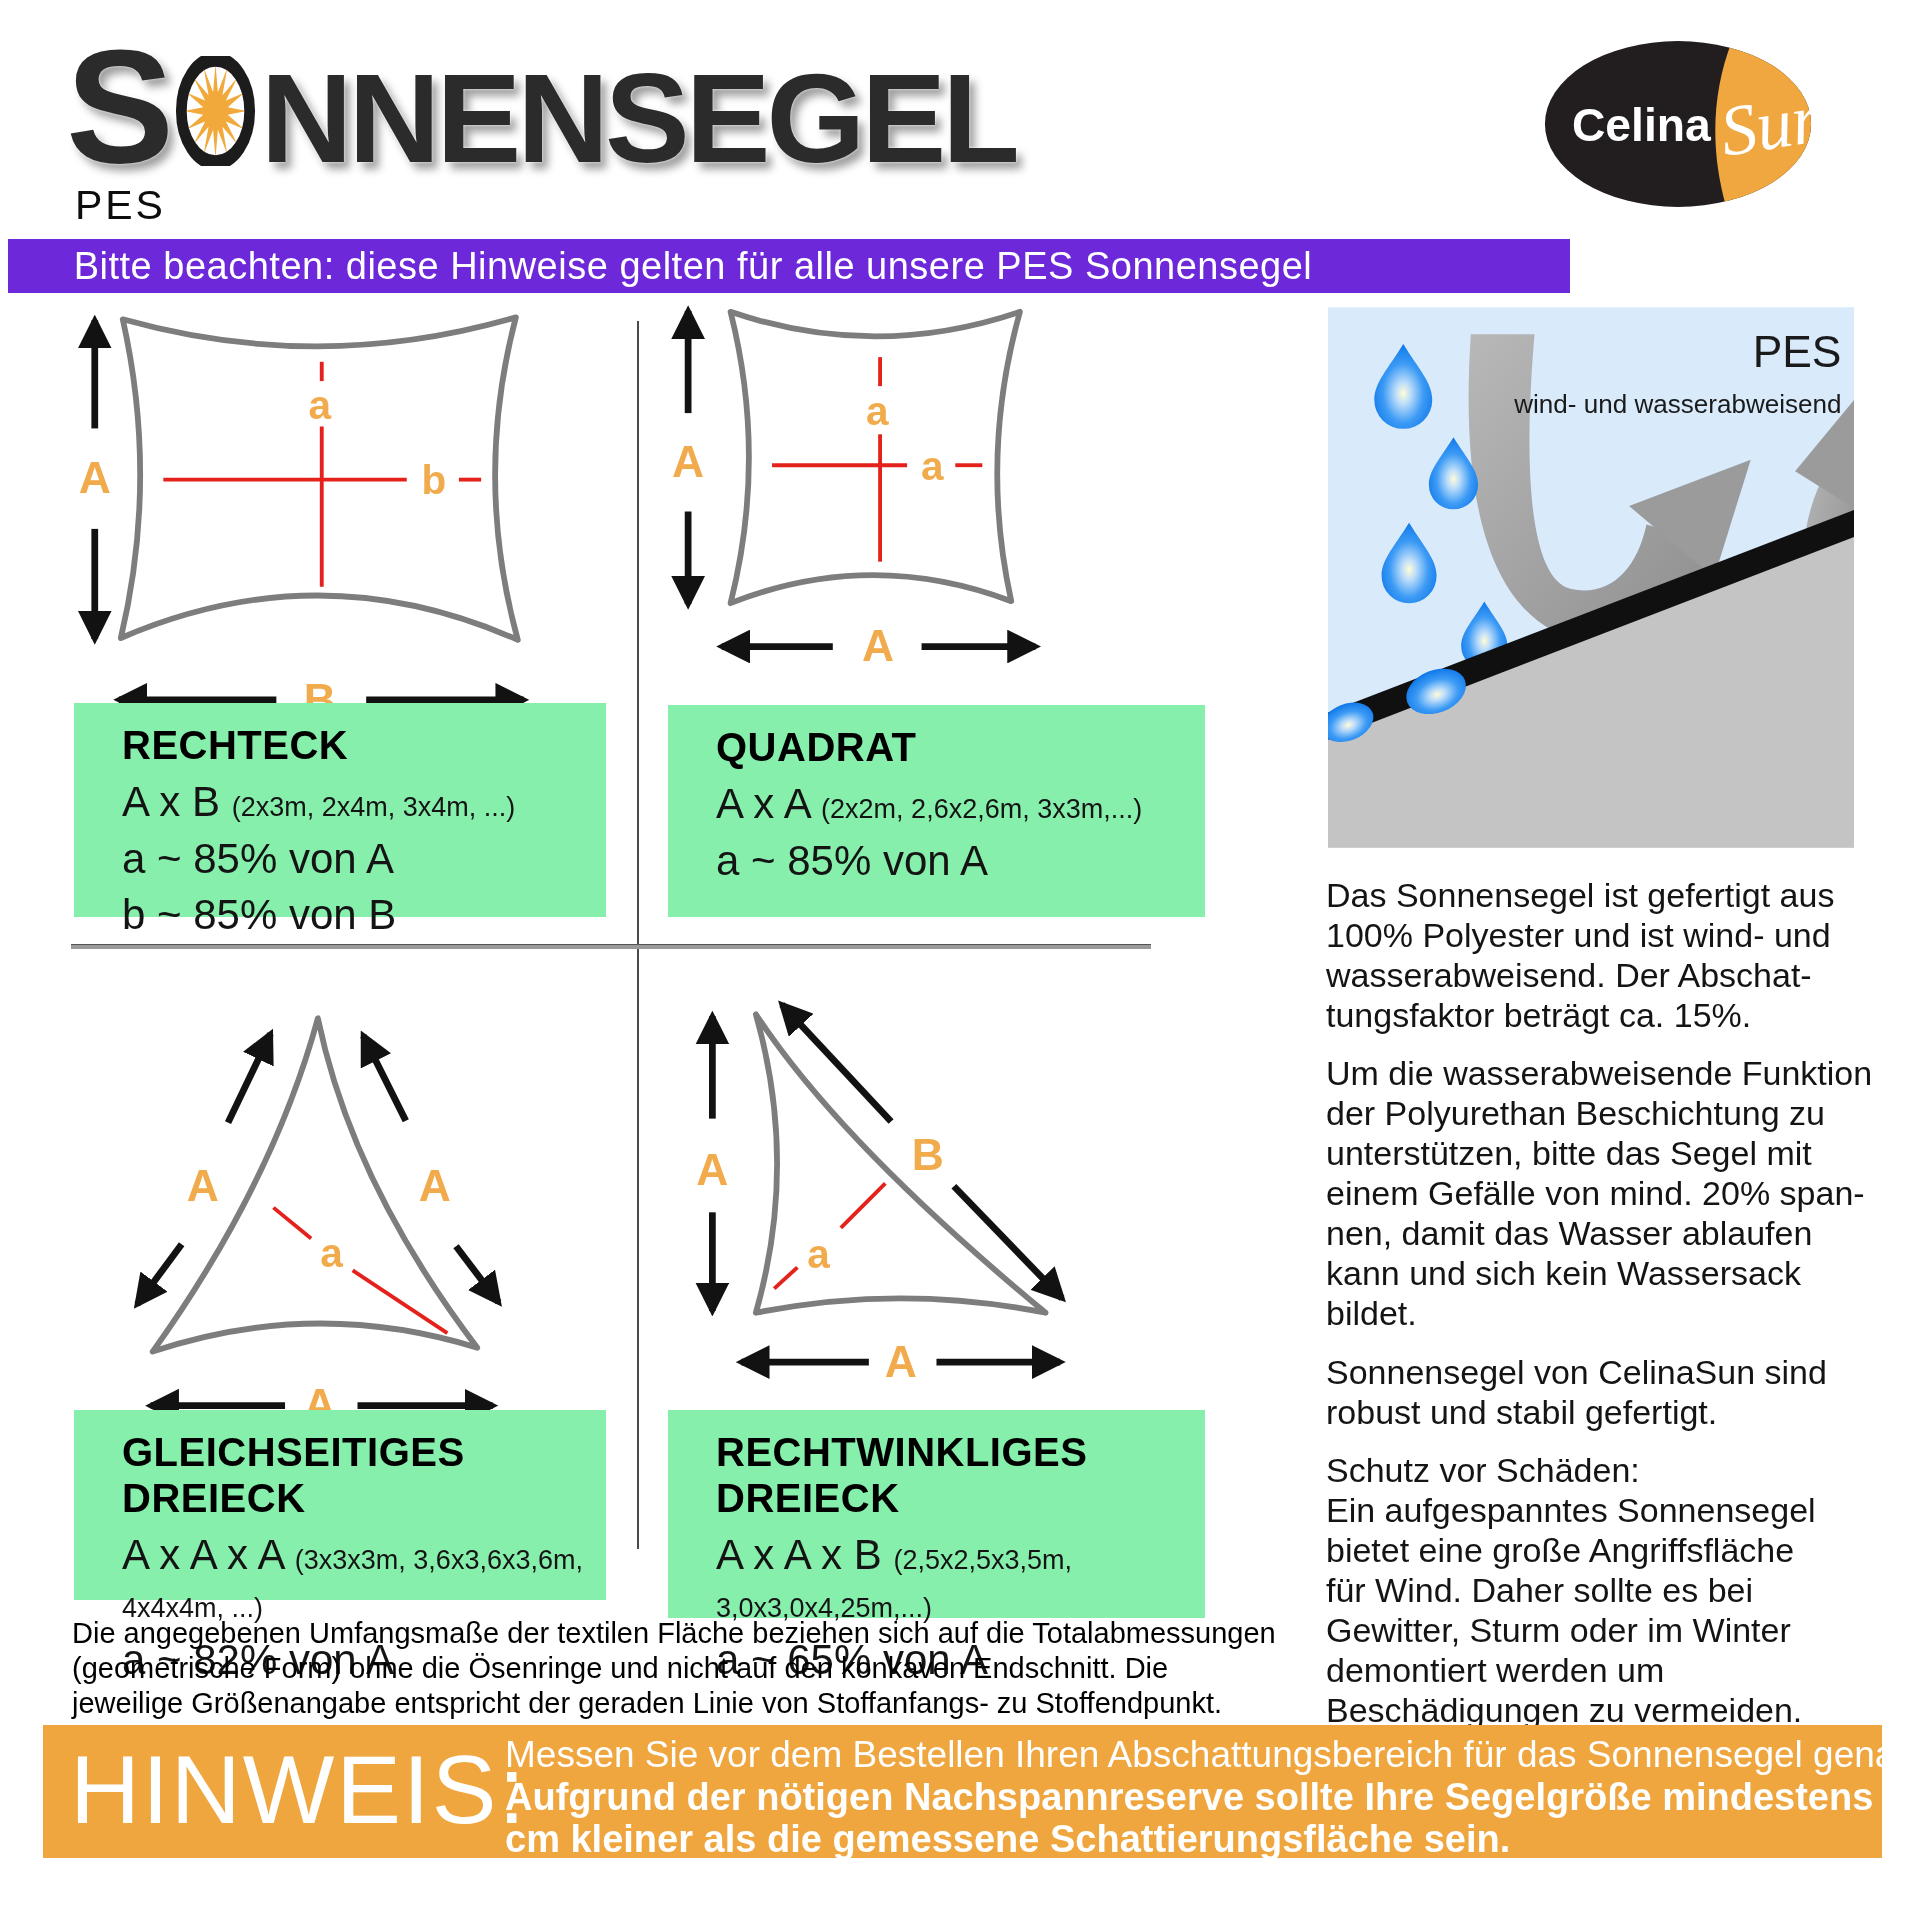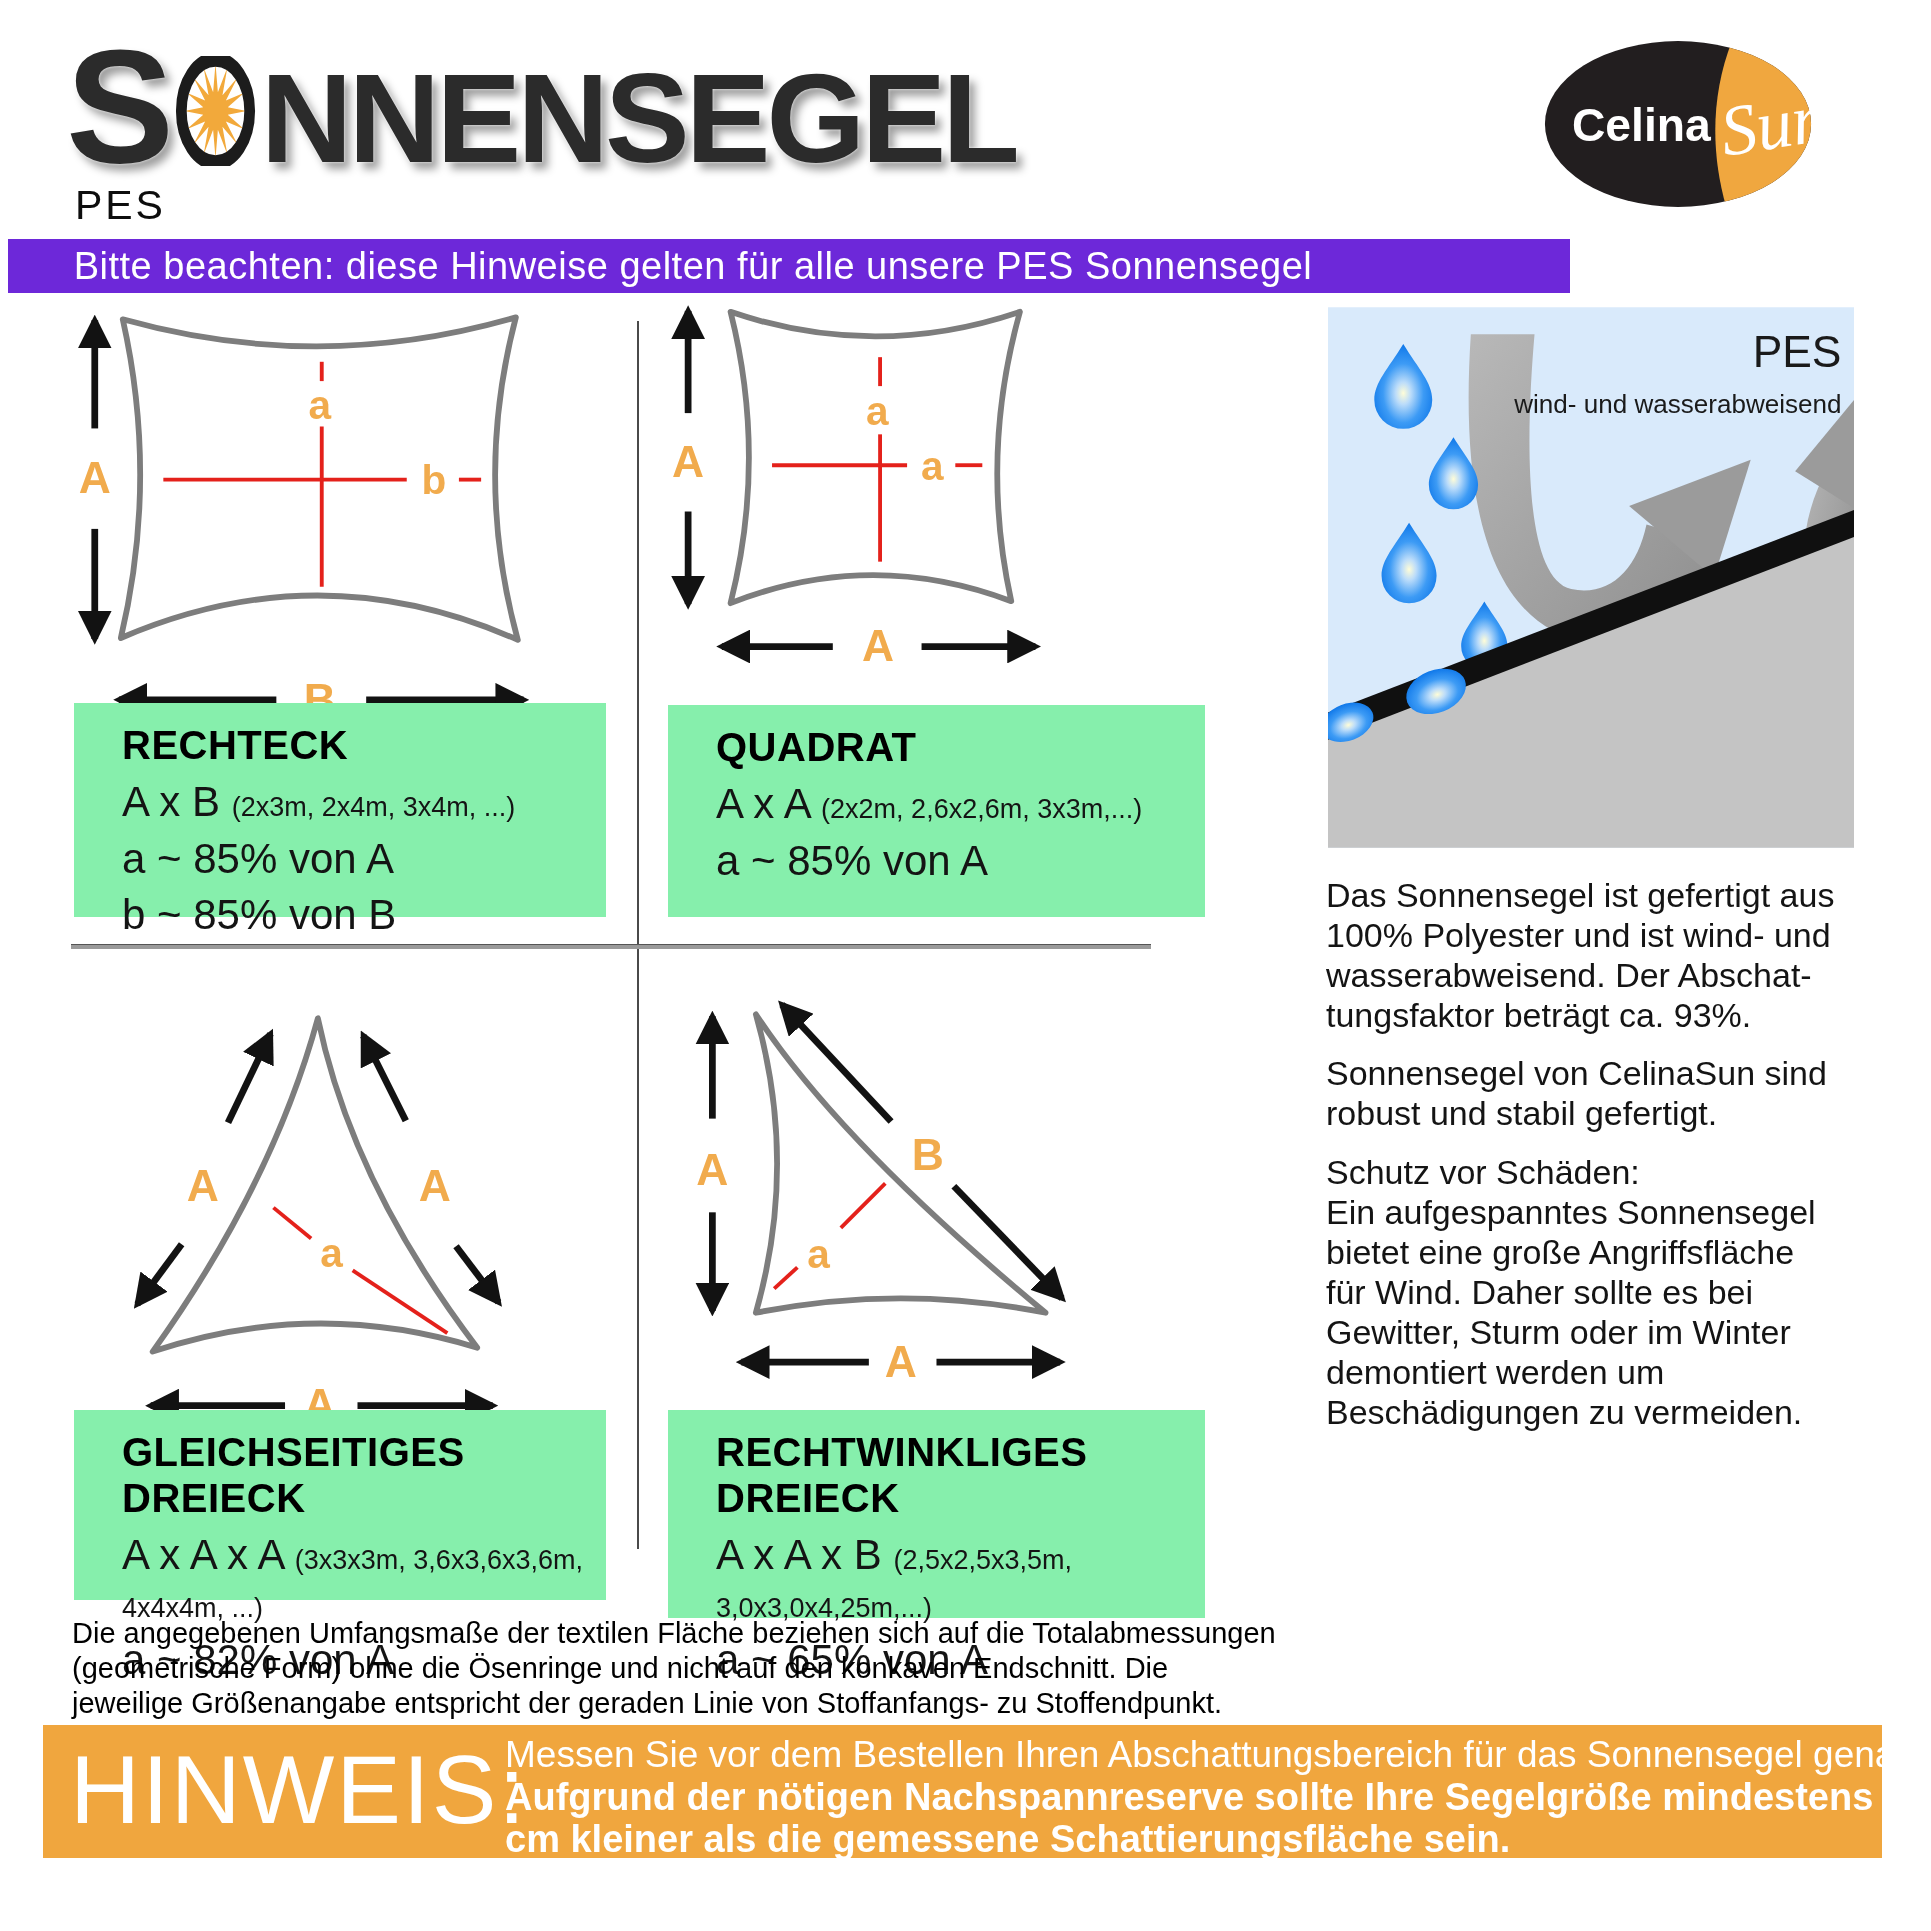--- a/index.html
+++ b/index.html
@@ -233,21 +233,28 @@
     <ellipse cx="20" cy="430" rx="28" ry="19" fill="url(#gd)" transform="rotate(-21 20 430)"></ellipse>
 
     <text class="pes-title" x="532" y="62">PES</text>
     <text class="pes-subtitle" x="532" y="110">wind- und wasserabweisend</text>
   </svg>
 
   <div class="infocol">
     <p>Das Sonnensegel ist gefertigt aus
 100% Polyester und ist wind- und
 wasserabweisend. Der Abschat-
-tungsfaktor beträgt ca. 93%.</p>
+tungsfaktor beträgt ca. 15%.</p>
+    <p>Um die wasserabweisende Funktion
+der Polyurethan Beschichtung zu
+unterstützen, bitte das Segel mit
+einem Gefälle von mind. 20% span-
+nen, damit das Wasser ablaufen
+kann und sich kein Wassersack
+bildet.</p>
     <p>Sonnensegel von CelinaSun sind
 robust und stabil gefertigt.</p>
     <p>Schutz vor Schäden:
 Ein aufgespanntes Sonnensegel
 bietet eine große Angriffsfläche
 für Wind. Daher sollte es bei
 Gewitter, Sturm oder im Winter
 demontiert werden um
 Beschädigungen zu vermeiden.</p>
   </div>

